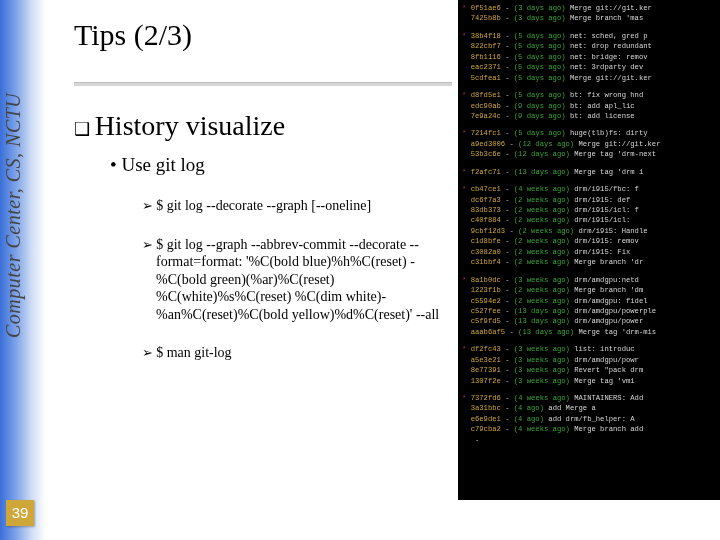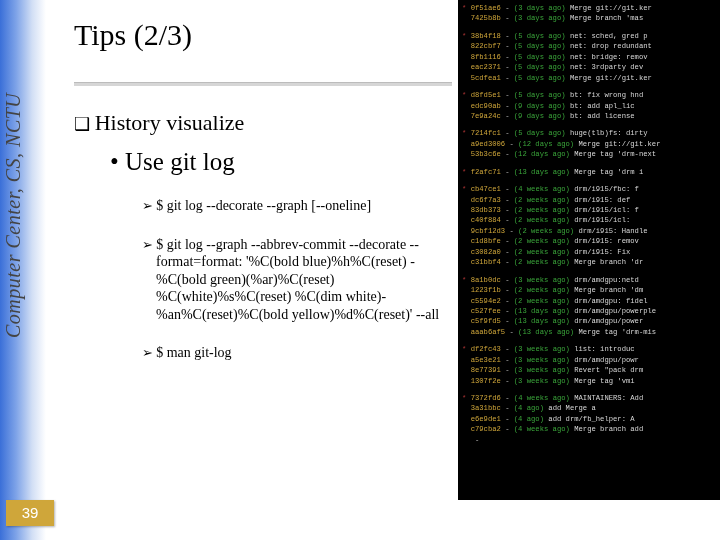--- a/index.html
+++ b/index.html
@@ -30,21 +30,21 @@
     color: #444;
     letter-spacing: 0.5px;
     transform: rotate(180deg);
     transform-origin: center;
     height: 330px;
   }
   .page-num {
     position: absolute;
     left: 6px;
     bottom: 14px;
-    width: 48px;
+    width: 28px;
     height: 26px;
     background: #cfa63a;
     box-shadow: 1px 1px 2px rgba(0,0,0,0.3);
     color: #fff;
     font-family: Arial, sans-serif;
     font-size: 15px;
     text-align: center;
     line-height: 26px;
   }
   .title {
@@ -63,30 +63,30 @@
     background: #d6d6d6;
     border-top: 1px solid #bcbcbc;
   }
   .content {
     position: absolute;
     left: 74px;
     top: 110px;
     width: 380px;
   }
   .h1 {
-    font-size: 22px;
+    font-size: 28px;
     margin-bottom: 12px;
   }
   .h1::before {
     content: "❑ ";
     font-size: 18px;
     color: #000;
   }
   .b1 {
-    font-size: 25px;
+    font-size: 19px;
     margin-left: 36px;
     margin-bottom: 12px;
   }
   .b1::before { content: "•  "; }
   .b2 {
     font-size: 14px;
     margin-left: 68px;
     text-indent: -14px;
     padding-left: 14px;
     margin-bottom: 4px;

